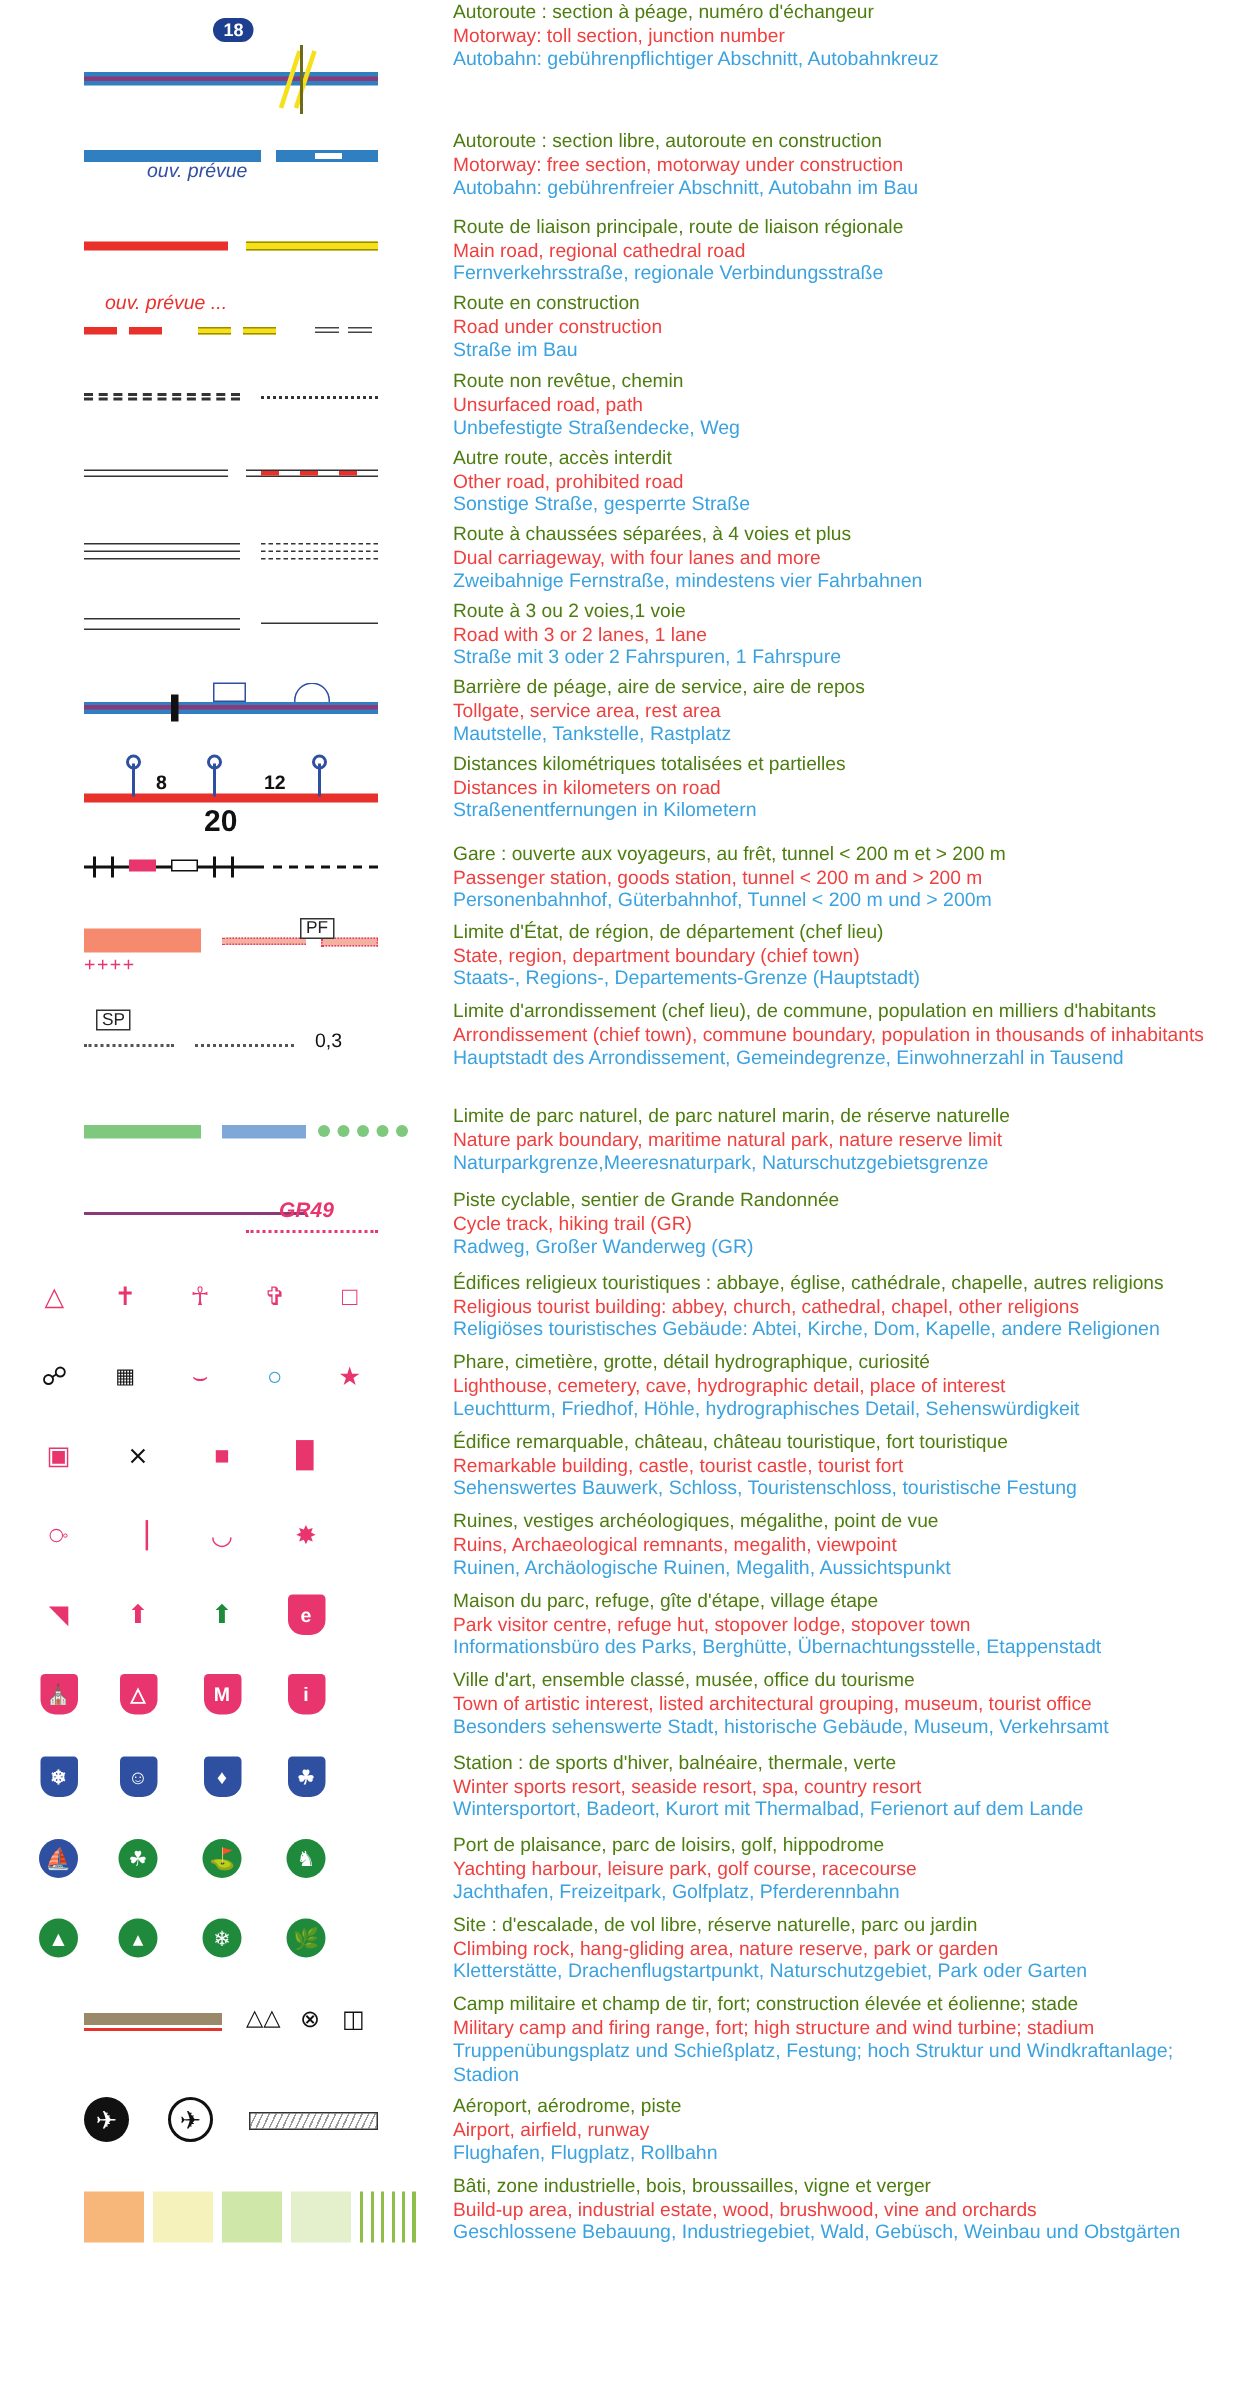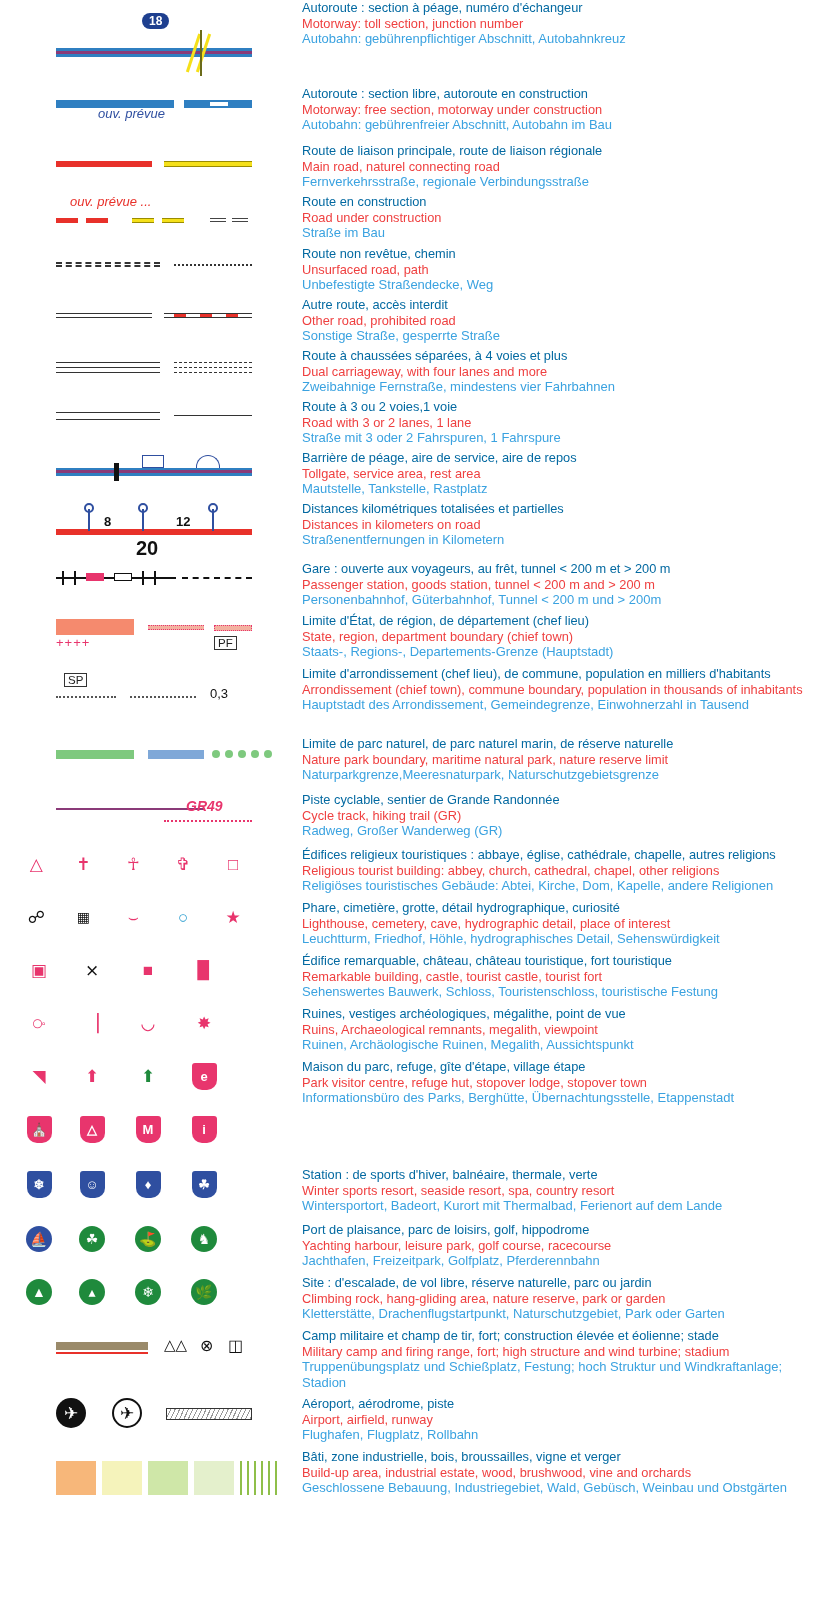--- a/index.html
+++ b/index.html
@@ -21,21 +21,21 @@
     width: 258px;
     min-width: 258px;
     position: relative;
     padding-left: 14px;
   }
   .txtcol {
     width: 576px;
     padding-left: 44px;
     padding-right: 6px;
   }
-  .l-fr { color:#0369a1; font-size:12.8px; line-height:15.6px; }
+  .l-fr { color:#4d7c0f; font-size:12.8px; line-height:15.6px; }
   .l-en { color:#ef4040; font-size:12.8px; line-height:15.6px; }
   .l-de { color:#3aa2e0; font-size:13px; line-height:15.6px; }
 
   
   .sym { position: relative; height: 100%; }
   .bar { position:absolute; }
 
   .oval-lbl {
     color:#2f4fa0; font-style:italic; font-size:13px;
   }
@@ -117,21 +117,21 @@
 
   <div class="row" style="height:51px;">
     <div class="symcol">
       <div class="sym" style="height:51px;">
         <div class="bar" style="left:42px; top:18px; width:96px; height:6px; background:#e8312a;"></div>
         <div class="bar" style="left:150px; top:18px; width:88px; height:6px; background:#f5e01a; border-top:1px solid #9a8c00; border-bottom:1px solid #9a8c00;"></div>
       </div>
     </div>
     <div class="txtcol">
       <div class="l-fr">Route de liaison principale, route de liaison régionale</div>
-      <div class="l-en">Main road, naturel connecting road</div>
+      <div class="l-en">Main road, regional cathedral road</div>
       <div class="l-de">Fernverkehrsstraße, regionale Verbindungsstraße</div>
     </div>
   </div>
 
   <div class="row" style="height:52px;">
     <div class="symcol">
       <div class="sym" style="height:52px;">
         <div style="position:absolute; left:56px; top:0px; color:#e8312a; font-style:italic; font-size:13px;">ouv. prévue ...</div>
         <div class="bar" style="left:42px; top:24px; width:22px; height:5px; background:#e8312a;"></div>
         <div class="bar" style="left:72px; top:24px; width:22px; height:5px; background:#e8312a;"></div>
@@ -271,21 +271,21 @@
     </div>
   </div>
 
   <div class="row" style="height:53px;">
     <div class="symcol">
       <div class="sym" style="height:53px;">
         <div class="bar" style="left:42px; top:6px; width:78px; height:16px; background:#f58a6e;"></div>
         <div style="position:absolute; left:42px; top:22px; color:#e8356d; font-size:13px; letter-spacing:1px;">++++</div>
         <div class="bar" style="left:134px; top:12px; width:56px; height:5px; background:#f3b1a0; border-top:1px dotted #e8356d; border-bottom:1px dotted #e8356d;"></div>
         <div class="bar" style="left:200px; top:12px; width:38px; height:6px; background:#f3b1a0; border:1px dotted #e8356d;"></div>
-        <div style="position:absolute; left:200px; top:-4px;margin-top:24px;">
+        <div style="position:absolute; left:186px; top:-4px;">
           <span class="boxlbl">PF</span>
         </div>
       </div>
     </div>
     <div class="txtcol">
       <div class="l-fr">Limite d'État, de région, de département (chef lieu)</div>
       <div class="l-en">State, region, department boundary (chief town)</div>
       <div class="l-de">Staats-, Regions-, Departements-Grenze (Hauptstadt)</div>
     </div>
   </div>
@@ -480,20 +480,25 @@
             <span class="shield">△</span>
           </div>
         <div class="iconcell">
             <span class="shield">M</span>
           </div>
         <div class="iconcell">
             <span class="shield">i</span>
           </div>
       </div>
     </div>
+    <div class="txtcol">
+      <div class="l-fr">Ville d'art, ensemble classé, musée, office du tourisme</div>
+      <div class="l-en">Town of artistic interest, listed architectural grouping, museum, tourist office</div>
+      <div class="l-de">Besonders sehenswerte Stadt, historische Gebäude, Museum, Verkehrsamt</div>
+    </div>
   </div>
 
   <div class="row" style="height:55px;">
     <div class="symcol">
       <div class="iconrow" style="padding-top:4px;">
         <div class="iconcell first">
             <span class="shield blue">❄</span>
           </div>
         <div class="iconcell">
             <span class="shield blue">☺</span>

